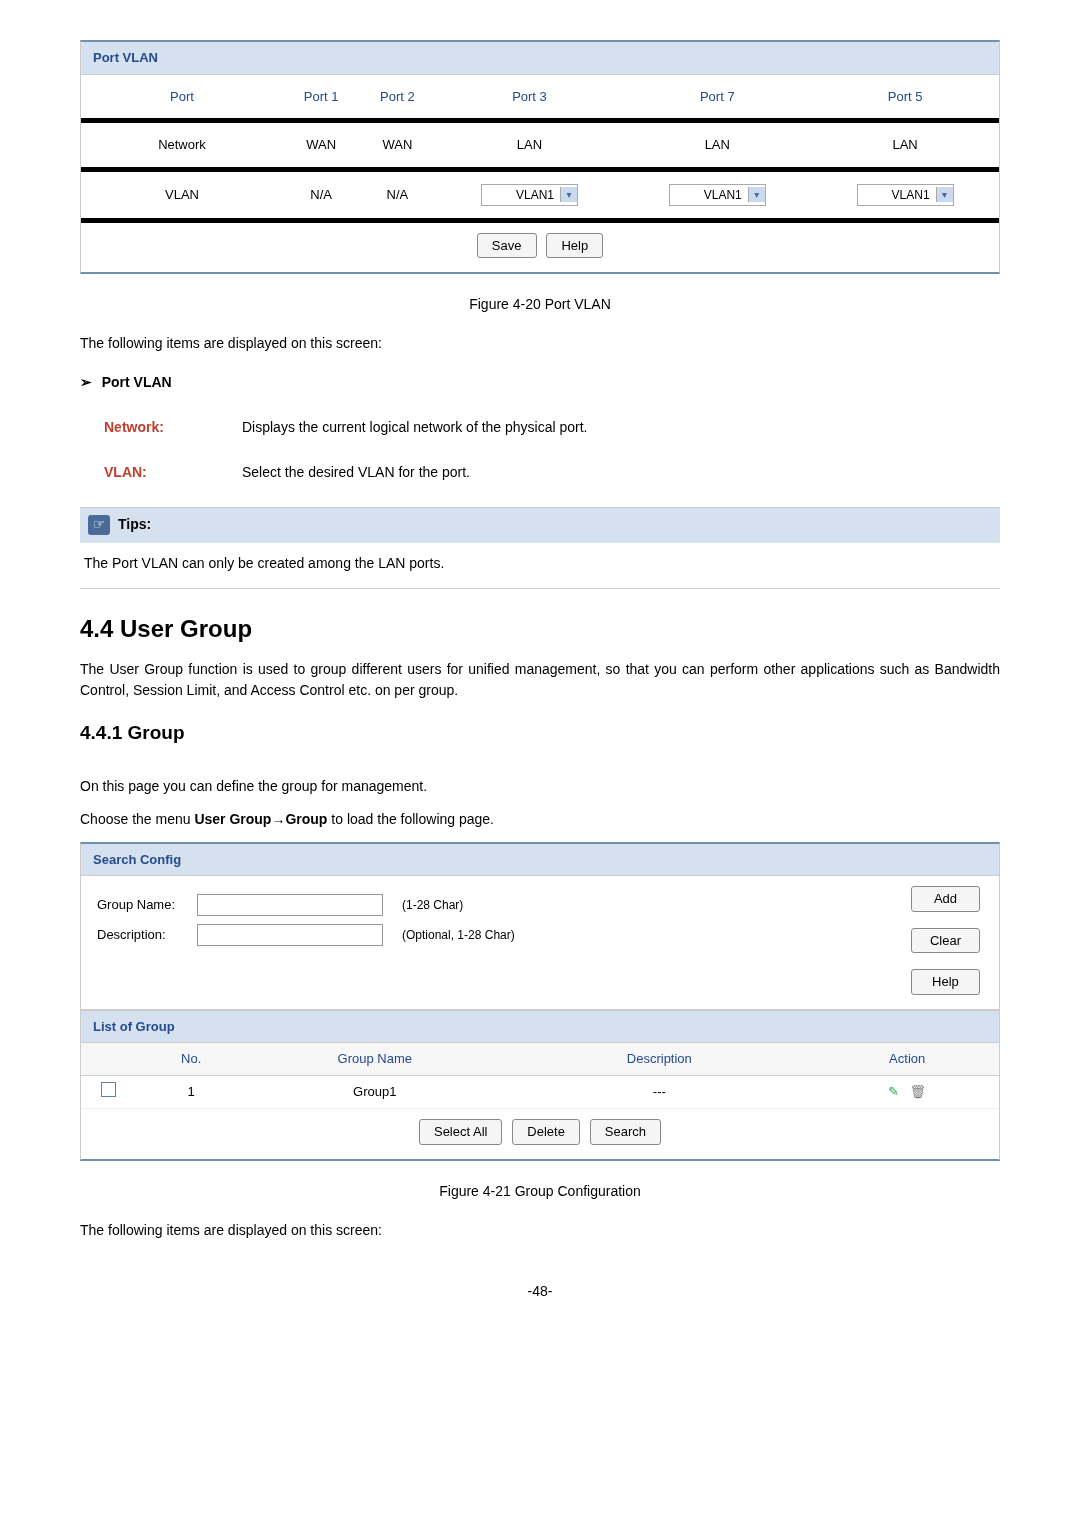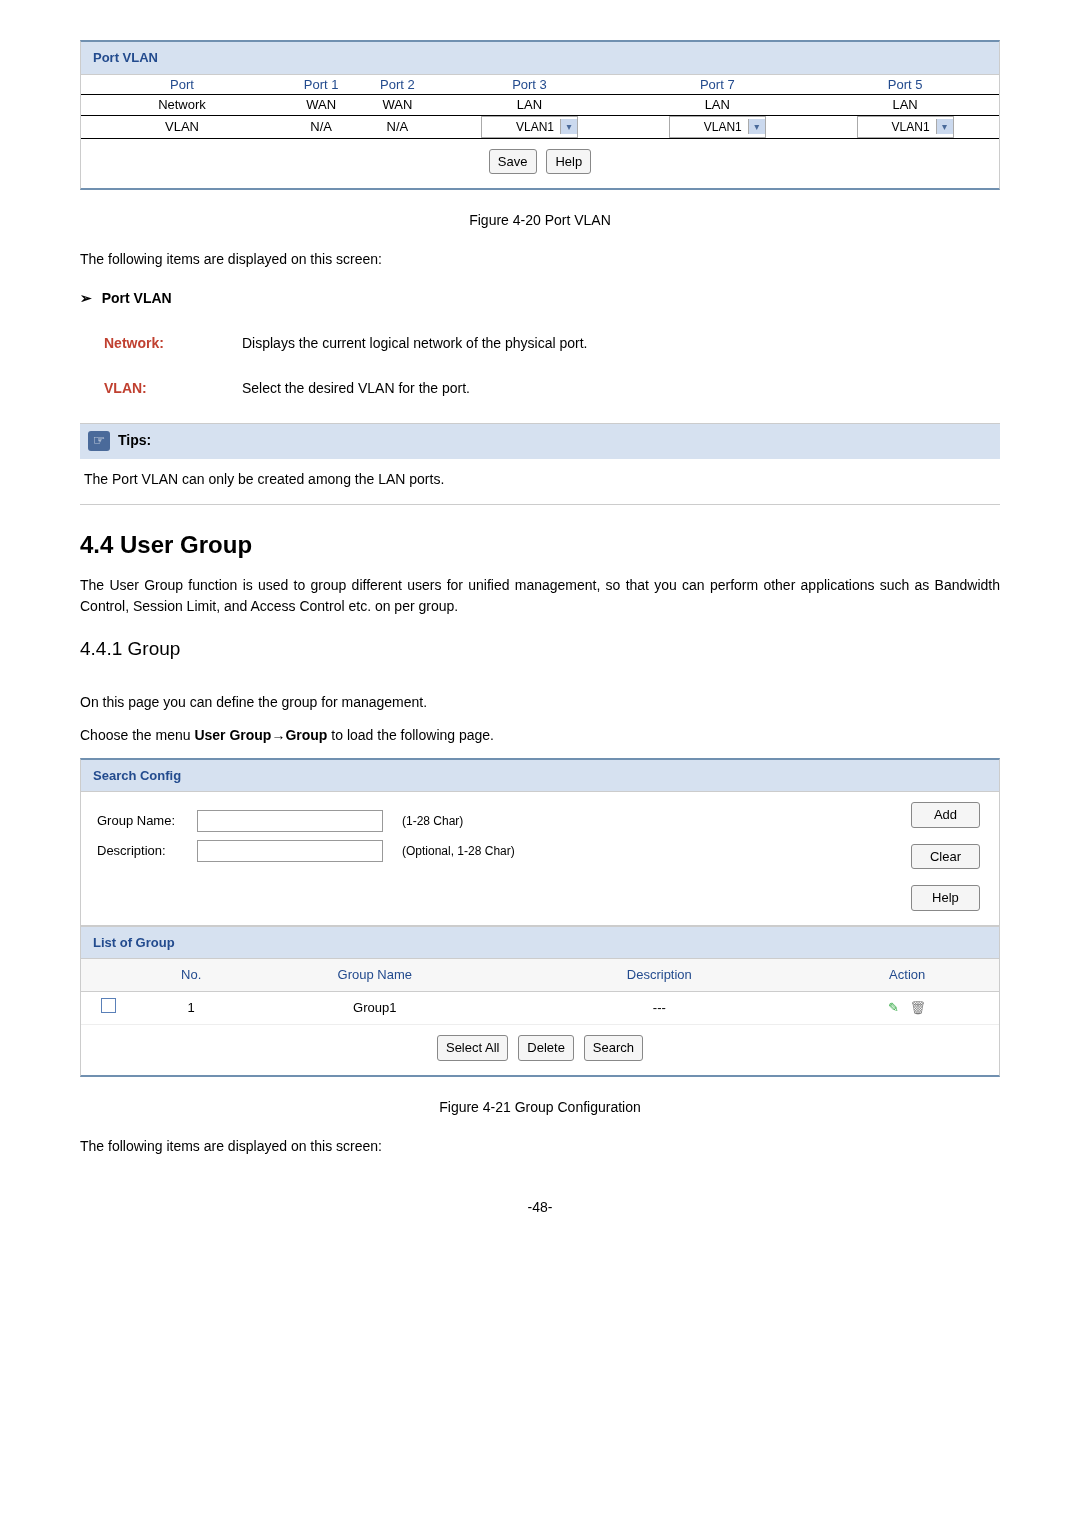--- a/index.html
+++ b/index.html
@@ -25,23 +25,23 @@
     font-size: 13px;
     padding: 6px 12px;
     border-bottom: 1px solid #ccc;
   }
   .vlan-table {
     width: 100%;
     border-collapse: collapse;
     font-size: 13px;
   }
   .vlan-table td {
-    padding: 0 4px;
-    text-align: center;
-    border-bottom: 1px solid #000000;
+    padding: 12px 4px;
+    text-align: center;
+    border-bottom: 5px solid #000000;
   }
   .vlan-table .hdr {
     color: #234b8e;
   }
   .vlan-select {
     display: inline-flex;
     align-items: center;
     border: 1px solid #aaa;
     font-size: 12px;
     font-family: inherit;
@@ -58,21 +58,21 @@
   }
   .btn-row {
     text-align: center;
     padding: 10px 0 14px;
   }
   .btn {
     display: inline-block;
     border: 1px solid #888;
     border-radius: 3px;
     background: #f5f5f5;
-    padding: 2px 8px;
+    padding: 2px 14px;
     font-size: 13px;
     margin: 0 3px;
     cursor: pointer;
   }
   .caption {
     text-align: center;
     font-size: 14px;
     margin: 12px 0 18px;
   }
   .para {
@@ -126,21 +126,21 @@
   }
   .tips-label { font-weight: bold; }
   .tips-body { padding: 10px 4px 14px; }
   h2.section-num {
     font-size: 24px;
     font-weight: bold;
     margin: 22px 0 10px;
   }
   h3.subsection-num {
     font-size: 19px;
-    font-weight: normal;
+    font-weight: bold;
     margin: 18px 0 28px;
   }
   .config-body {
     padding: 10px 16px 14px;
     display: flex;
     justify-content: space-between;
     gap: 20px;
     border-bottom: 1px solid #ccc;
   }
   .form-col { flex: 1; }

